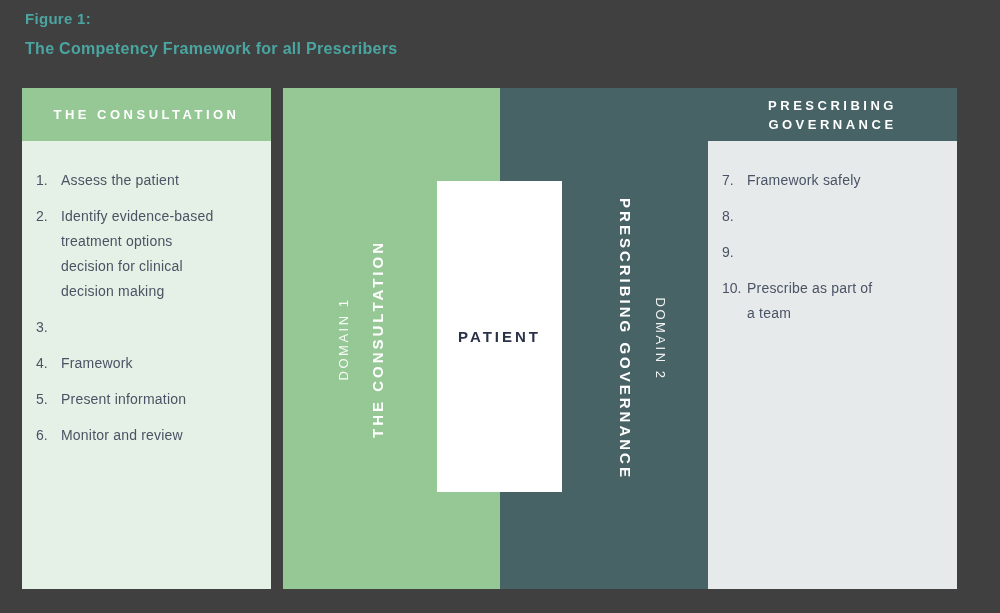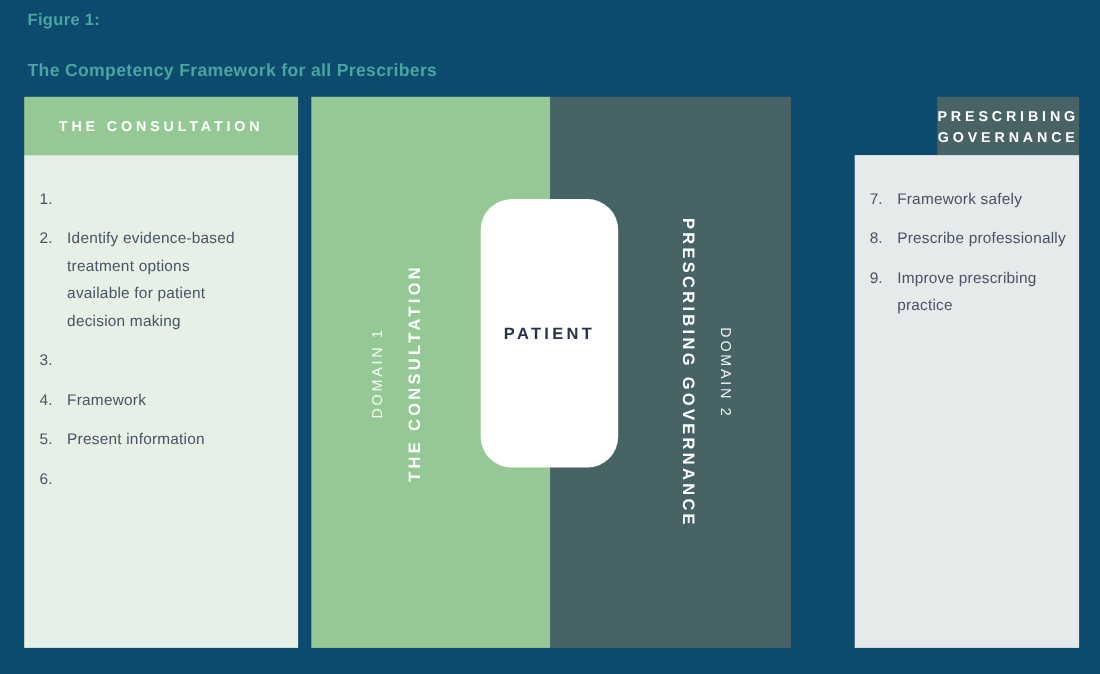--- a/index.html
+++ b/index.html
@@ -8,43 +8,43 @@
     --dark-teal:#486366;
     --light-green:#E5F1E6;
     --light-gray:#E7EAEB;
     --text-dark:#4A5364;
     --patient-text:#2A3247;
   }
   html,body{margin:0;padding:0;background:#fff;}
   .page{
     position:relative;
     width:1000px;height:613px;
-    background:#0c4a6e;
+    background:#404040;
     font-family:"Liberation Sans", sans-serif;
     overflow:hidden;
   }
   
   .figure-head{position:absolute;left:25px;top:8px;}
   .figure-label{
     color:var(--title-teal);
     font-size:15px;font-weight:bold;
     letter-spacing:.3px;
     line-height:22px;
   }
   .figure-title{
     color:var(--title-teal);
     font-size:16px;font-weight:bold;
     letter-spacing:.3px;
-    margin-top:24px;
+    margin-top:8px;
     line-height:22px;
   }
   
   .panel{position:absolute;top:88px;width:249px;height:501px;display:flex;flex-direction:column;}
   .panel-left{left:22px;}
-  .panel-right{left:732px;align-items:flex-end;}
+  .panel-right{left:708px;}
   .panel-header{
     height:53px;flex:0 0 53px;
     display:flex;align-items:center;justify-content:center;
     color:#fff;font-weight:bold;font-size:13px;
     letter-spacing:3.5px;text-align:center;
     line-height:19px;white-space:pre-line;
   }
   .panel-left .panel-header{background:var(--green);}
   .panel-right .panel-header{background:var(--dark-teal);}
   .panel-body{flex:1;}
@@ -70,23 +70,23 @@
   }
   .vlabel.up{transform:translate(-50%,-50%) rotate(180deg);}
   .vlabel.down{transform:translate(-50%,-50%);}
   .vlabel.main{font-size:15px;font-weight:bold;letter-spacing:3px;}
   .vlabel.sub{font-size:13px;font-weight:400;letter-spacing:2.5px;color:rgba(255,255,255,.92);}
   .v-domain1{left:60px;}
   .v-consultation{left:94px;}
   .v-governance{left:342px;}
   .v-domain2{left:377px;}
   .patient-box{
-    position:absolute;left:154px;top:93px;width:125px;height:244px;
+    position:absolute;left:154px;top:93px;width:125px;height:311px;
     background:#fff;
-    display:flex;align-items:center;justify-content:center;border-radius:28px;
+    display:flex;align-items:center;justify-content:center;
   }
   .patient-label{
     color:var(--patient-text);
     font-size:15px;font-weight:bold;letter-spacing:3px;
   }
 </style>
 </head>
 <body>
 
 <div class="page">
@@ -95,41 +95,43 @@
     <div class="figure-label">Figure 1:</div>
     <div class="figure-title">The Competency Framework for all Prescribers</div>
   </div>
 
   <div class="panel panel-left">
     <div class="panel-header">THE CONSULTATION</div>
     <div class="panel-body">
       <div class="num-list">
         <div class="num-item">
           <span class="num">1.</span>
+          <span class="txt">Assess the patient</span>
         </div>
         <div class="num-item">
           <span class="num">2.</span>
           <span class="txt">Identify evidence-based
 treatment options
-available for patient
+decision for clinical
 decision making</span>
         </div>
         <div class="num-item">
           <span class="num">3.</span>
         </div>
         <div class="num-item">
           <span class="num">4.</span>
           <span class="txt">Framework</span>
         </div>
         <div class="num-item">
           <span class="num">5.</span>
           <span class="txt">Present information</span>
         </div>
         <div class="num-item">
           <span class="num">6.</span>
+          <span class="txt">Monitor and review</span>
         </div>
       </div>
     </div>
   </div>
 
   <div class="center">
     <div class="half-green"></div>
     <div class="half-dark"></div>
 
     <div class="vlabel up sub v-domain1">DOMAIN 1</div>
@@ -146,24 +148,26 @@
     <div class="panel-header">PRESCRIBING
 GOVERNANCE</div>
     <div class="panel-body">
       <div class="num-list">
         <div class="num-item">
           <span class="num">7.</span>
           <span class="txt">Framework safely</span>
         </div>
         <div class="num-item">
           <span class="num">8.</span>
-          <span class="txt">Prescribe professionally</span>
         </div>
         <div class="num-item">
           <span class="num">9.</span>
-          <span class="txt">Improve prescribing
-practice</span>
+        </div>
+        <div class="num-item">
+          <span class="num">10.</span>
+          <span class="txt">Prescribe as part of
+a team</span>
         </div>
       </div>
     </div>
   </div>
 
 </div>
 
 </body></html>

